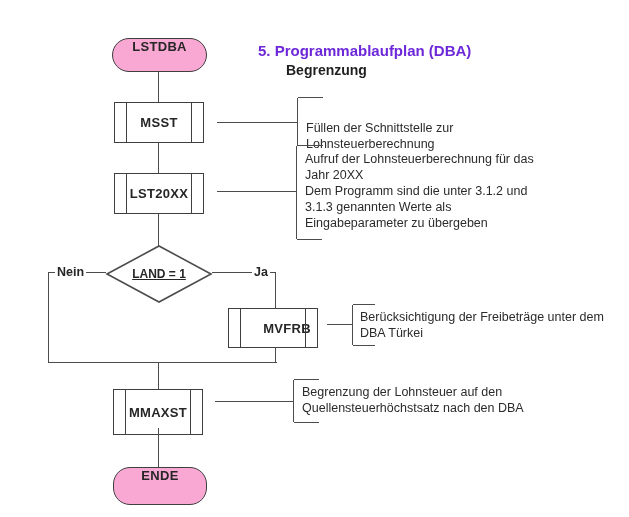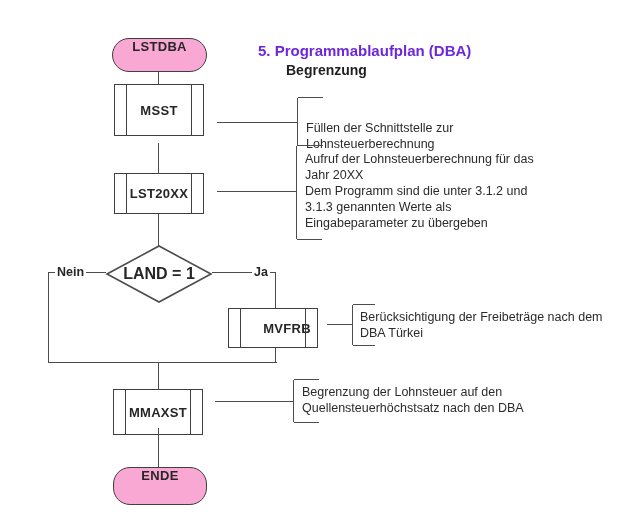--- a/index.html
+++ b/index.html
@@ -35,21 +35,21 @@
     border-left: 1.4px solid #3f3f3f;
   }
   .innerline.l { left: 11px; }
   .innerline.r { right: 11px; }
   .vline { position: absolute; width: 0; border-left: 1.5px solid #4c4c4c; }
   .hline { position: absolute; height: 0; border-top: 1.5px solid #4c4c4c; }
   .diamond-svg { position: absolute; left: 104px; top: 244px; }
   .diamond-label {
     position: absolute; left: 106px; top: 246px; width: 106px; height: 56px;
     display: flex; align-items: center; justify-content: center;
-    font-size: 16px; font-weight: 600;
+    font-size: 12px; font-weight: 600; text-decoration: underline;
   }
   .branch-label {
     position: absolute; font-size: 12.5px; font-weight: 600;
     background: #ffffff; padding: 0 2px; line-height: 14px;
   }
   
   .bracket { position: absolute; border-left: 1.6px solid #4c4c4c; }
   .bracket .tick { position: absolute; left: 0; height: 0; border-top: 1.6px solid #4c4c4c; }
   .bracket .tick.top { top: -1px; }
   .bracket .tick.bot { bottom: -1px; }
@@ -66,21 +66,21 @@
 
   <div class="heading">5. Programmablaufplan (DBA)</div>
   <div class="subheading">Begrenzung</div>
 
   <div class="terminal" style="left:112px; top:38px; width:95px; height:34px;">
     <span>LSTDBA</span>
   </div>
 
   <div class="vline" style="left:158px; top:72px; height:31px;"></div>
 
-  <div class="procbox" style="left:114px; top:84px; width:90px; height:52px;">
+  <div class="procbox" style="left:114px; top:102px; width:90px; height:41px;">
     <div class="innerline l"></div>
     <div class="innerline r"></div>
     <span>MSST</span>
   </div>
 
   <div class="vline" style="left:158px; top:143px; height:30px;"></div>
 
   <div class="procbox" style="left:114px; top:173px; width:90px; height:41px;">
     <div class="innerline l"></div>
     <div class="innerline r"></div>
@@ -147,21 +147,21 @@
     <div>3.1.3 genannten Werte als</div>
     <div>Eingabeparameter zu übergeben</div>
   </div>
 
   <div class="hline" style="left:327px; top:324px; width:25px;"></div>
   <div class="bracket" style="left:352px; top:305px; height:40px;">
     <div class="tick top" style="width:22px;"></div>
     <div class="tick bot" style="width:22px;"></div>
   </div>
   <div class="note" style="left:360px; top:309px;">
-    <div>Berücksichtigung der Freibeträge nach dem</div>
+    <div>Berücksichtigung der Freibeträge unter dem</div>
     <div>DBA Türkei</div>
   </div>
 
   <div class="hline" style="left:215px; top:401px; width:78px;"></div>
   <div class="bracket" style="left:293px; top:380px; height:42px;">
     <div class="tick top" style="width:25px;"></div>
     <div class="tick bot" style="width:25px;"></div>
   </div>
   <div class="note" style="left:302px; top:384px;">
     <div>Begrenzung der Lohnsteuer auf den</div>

